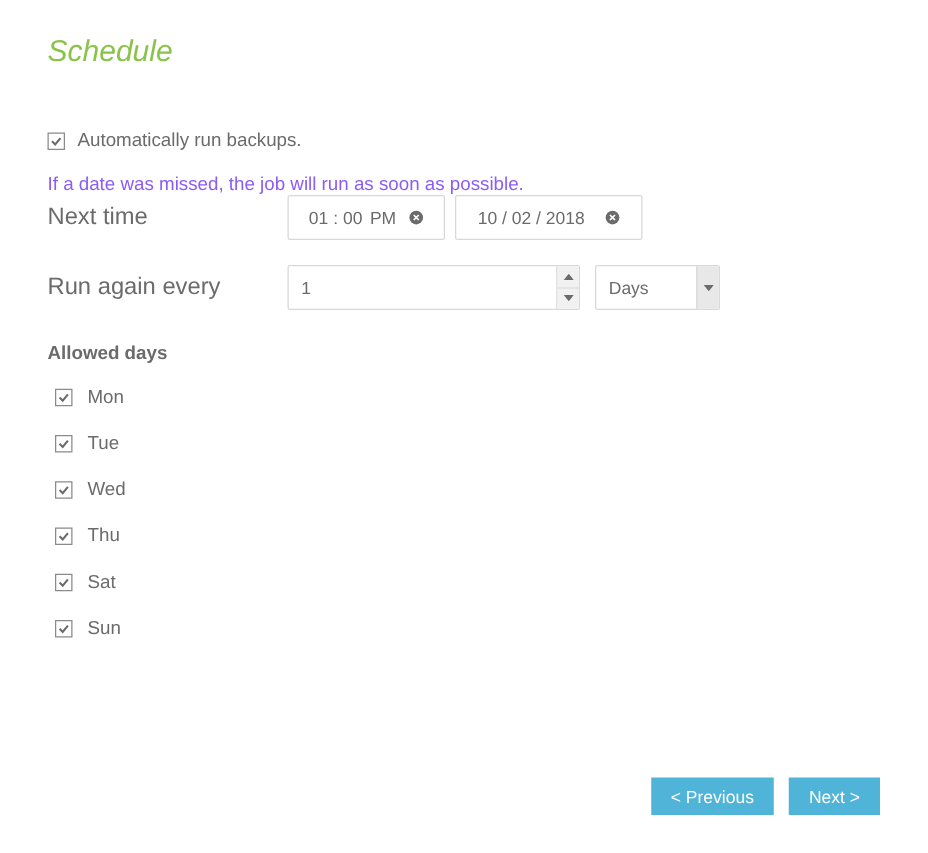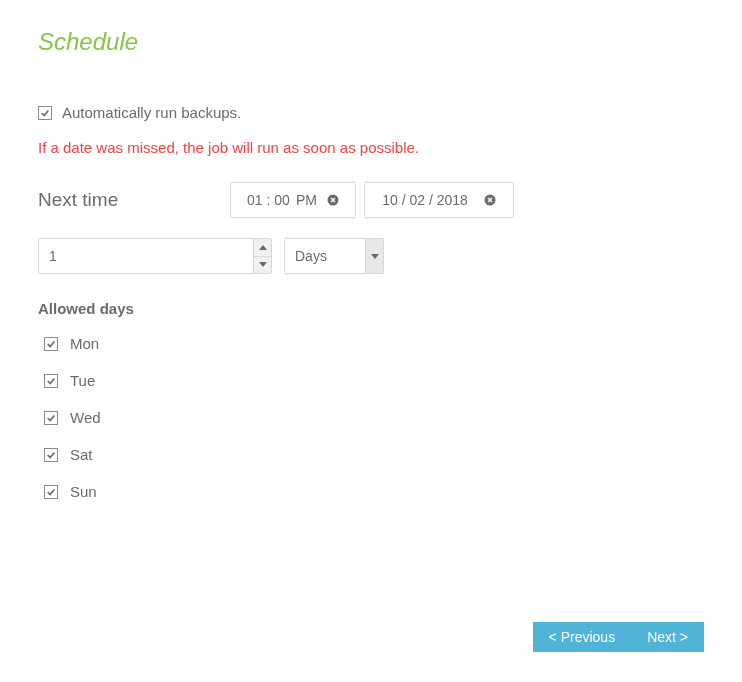--- a/index.html
+++ b/index.html
@@ -37,22 +37,21 @@
     }
     .checkbox svg { width: 10px; height: 10px; }
     .checkbox svg polyline {
       stroke: #6b6b6b;
       stroke-width: 2;
       fill: none;
     }
     .auto-label { font-size: 15px; color: #6b6b6b; }
     .info-text {
       font-size: 15px;
-      color: #ef4444;
-      margin-bottom: 26px;
+      color: #8b5cf6;
     }
     .form-row {
       display: flex;
       align-items: center;
       margin-bottom: 20px;
     }
     .form-label {
       width: 192px;
       font-size: 19px;
       color: #6b6b6b;
@@ -123,20 +122,21 @@
       margin-bottom: 20px;
       font-size: 15px;
       color: #6b6b6b;
       margin-left: 6px;
     }
     .footer {
       position: absolute;
       right: 38px;
       bottom: 30px;
       display: flex;
+      gap: 12px;
     }
     .btn {
       background: #4fb4d8;
       color: #fff;
       border: none;
       height: 30px;
       padding: 0 16px;
       font-size: 14px;
       cursor: pointer;
       display: inline-flex;
@@ -178,20 +178,21 @@
       <span class="clear-icon">
         <svg viewBox="0 0 12 12">
             <circle cx="6" cy="6" r="5.5" fill="#6b6b6b"></circle>
             <path d="M4 4 L8 8 M8 4 L4 8" stroke="#fff" stroke-width="1.4"></path>
           </svg>
       </span>
     </div>
   </div>
 
   <div class="form-row">
+    <span class="form-label">Run again every</span>
     <div class="input-box number-box">
       <span class="number-val">1</span>
       <div class="spinners">
         <div class="spinner-btn">
           <svg viewBox="0 0 8 5">
               <polyline points="0,5 4,0 8,5" fill="#6b6b6b"></polyline>
             </svg>
         </div>
         <div class="spinner-btn">
           <svg viewBox="0 0 8 5">
@@ -236,20 +237,28 @@
           </svg>
         </span>
       <span>Wed</span>
     </div>
     <div class="day-row">
       <span class="checkbox">
           <svg viewBox="0 0 12 12">
             <polyline points="2,6 5,9 10,3"></polyline>
           </svg>
         </span>
+      <span>Thu</span>
+    </div>
+    <div class="day-row">
+      <span class="checkbox">
+          <svg viewBox="0 0 12 12">
+            <polyline points="2,6 5,9 10,3"></polyline>
+          </svg>
+        </span>
       <span>Sat</span>
     </div>
     <div class="day-row">
       <span class="checkbox">
           <svg viewBox="0 0 12 12">
             <polyline points="2,6 5,9 10,3"></polyline>
           </svg>
         </span>
       <span>Sun</span>
     </div>

